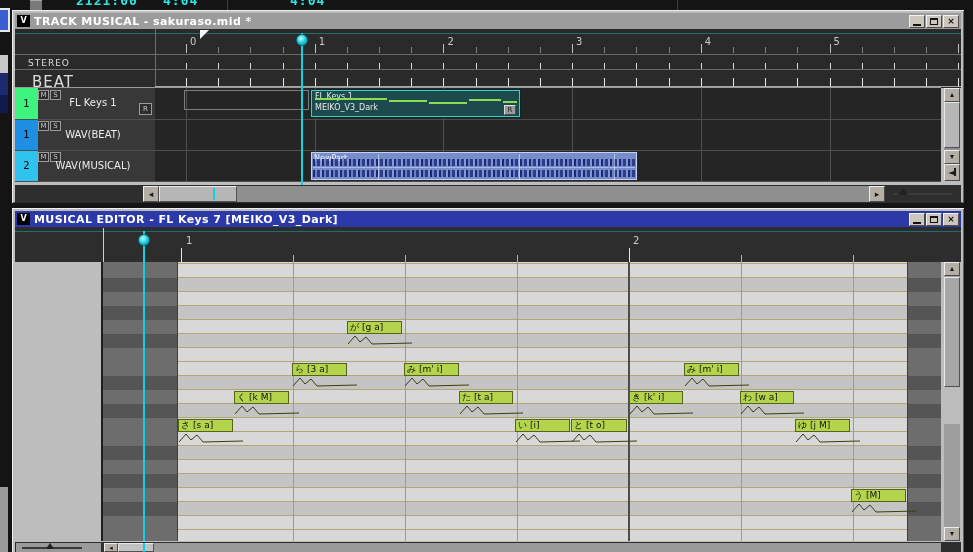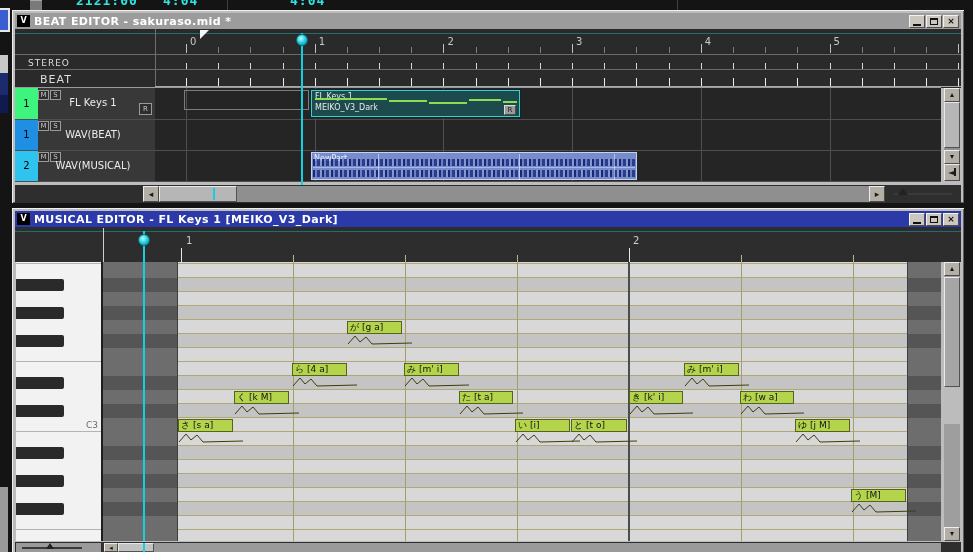--- a/index.html
+++ b/index.html
@@ -42,21 +42,21 @@
   <div class="abs" style="left:0;top:8px;width:10px;height:24px;background:#3a5fd0;border:2px solid #e8e8e8;border-left:none;box-sizing:border-box;"></div>
   <div class="abs" style="left:0;top:55px;width:8px;height:18px;background:#c8c8c8;"></div>
   <div class="abs" style="left:0;top:73px;width:8px;height:22px;background:#1c2a6e;"></div>
   <div class="abs" style="left:0;top:95px;width:8px;height:18px;background:#111a4e;"></div>
   <div class="abs" style="left:0;top:487px;width:8px;height:65px;background:#9a9a9a;"></div>
 
   <div class="win" style="left:12px;top:10px;width:952px;height:193px;"></div>
 
   <div class="titlebar" style="left:15px;top:13px;width:946px;background:#9c9c9c;">
     <div class="vicon">V</div>
-    <div class="ttext">BEAT EDITOR - sakuraso.mid *</div>
+    <div class="ttext">TRACK MUSICAL - sakuraso.mid *</div>
   </div>
   <div class="tbtn" style="left:909px;top:15px;">
       <div style="margin:8px auto 0;width:8px;height:2px;background:#111;"></div>
     </div>
   <div class="tbtn" style="left:926px;top:15px;">
       <div style="margin:2px auto 0;width:8px;height:7px;border:1px solid #111;border-top-width:2px;box-sizing:border-box;"></div>
     </div>
   <div class="tbtn" style="left:943px;top:15px;"><span>×</span></div>
 
   <div class="layer" id="te-ruler" style="left:15px;top:29px;width:946px;height:59px;background:#2a2a2a;">
@@ -142,21 +142,21 @@
       <div style="position: absolute; left: 878.85px; top: 49px; width: 1px; height: 8px; background: rgb(237, 237, 237);"></div>
       <div style="position: absolute; left: 911.025px; top: 18px; width: 1px; height: 6px; background: rgb(125, 125, 125);"></div>
       <div style="position: absolute; left: 911.025px; top: 34px; width: 1px; height: 6px; background: rgb(216, 216, 216);"></div>
       <div style="position: absolute; left: 911.025px; top: 49px; width: 1px; height: 8px; background: rgb(237, 237, 237);"></div>
       <div style="position: absolute; left: 943.2px; top: 15px; width: 1px; height: 9px; background: rgb(192, 192, 192);"></div>
       <div style="position: absolute; left: 943.2px; top: 34px; width: 1px; height: 6px; background: rgb(216, 216, 216);"></div>
       <div style="position: absolute; left: 943.2px; top: 49px; width: 1px; height: 8px; background: rgb(237, 237, 237);"></div>
     </div>
 
   <div class="abs" style="left:28px;top:58px;color:#dcdcdc;font-size:9px;letter-spacing:1px;">STEREO</div>
-  <div class="abs" style="left:40px;top:73px;color:#dcdcdc;font-size:11px;letter-spacing:1px;">BEAT</div>
+  <div class="abs" style="left:32px;top:73px;color:#dcdcdc;font-size:15px;letter-spacing:1px;">BEAT</div>
 
   <div class="abs" style="left:15px;top:88px;width:140px;height:93px;background:#383838;"></div>
   <div class="layer" id="te-grid" style="left:155px;top:88px;width:786px;height:93px;background:#252525;">
       <div style="position: absolute; left: 31px; top: 0px; width: 1px; height: 93px; background: rgb(79, 79, 79);"></div>
       <div style="position: absolute; left: 159.7px; top: 0px; width: 1px; height: 93px; background: rgb(79, 79, 79);"></div>
       <div style="position: absolute; left: 288.4px; top: 0px; width: 1px; height: 93px; background: rgb(79, 79, 79);"></div>
       <div style="position: absolute; left: 417.1px; top: 0px; width: 1px; height: 93px; background: rgb(79, 79, 79);"></div>
       <div style="position: absolute; left: 545.8px; top: 0px; width: 1px; height: 93px; background: rgb(79, 79, 79);"></div>
       <div style="position: absolute; left: 674.5px; top: 0px; width: 1px; height: 93px; background: rgb(79, 79, 79);"></div>
       <div style="position: absolute; left: 29px; top: 2px; width: 125px; height: 20px; border: 1px solid rgb(124, 124, 124); box-sizing: border-box;"></div>
@@ -220,21 +220,21 @@
   <div class="bevel" style="position:absolute;left:944px;top:102px;width:16px;height:46px;"></div>
   <div class="sbtn" style="left:944px;top:150px;width:16px;height:14px;font-size:8px;line-height:12px;">▾</div>
   <div class="sbtn" style="left:944px;top:164px;width:16px;height:17px;font-size:8px;line-height:15px;">
     <span>◄</span><span style="display:inline-block;width:2px;height:8px;background:#1a1a1a;vertical-align:-1px;"></span>
   </div>
 
   <div class="win" style="left:12px;top:208px;width:952px;height:346px;"></div>
 
   <div class="titlebar" style="left:15px;top:211px;width:946px;background:#2b3aa8;">
     <div class="vicon">V</div>
-    <div class="ttext">MUSICAL EDITOR - FL Keys 1 [MEIKO_V3_Dark]</div>
+    <div class="ttext">MUSICAL EDITOR - FL Keys 7 [MEIKO_V3_Dark]</div>
   </div>
   <div class="tbtn" style="left:909px;top:213px;">
       <div style="margin:8px auto 0;width:8px;height:2px;background:#111;"></div>
     </div>
   <div class="tbtn" style="left:926px;top:213px;">
       <div style="margin:2px auto 0;width:8px;height:7px;border:1px solid #111;border-top-width:2px;box-sizing:border-box;"></div>
     </div>
   <div class="tbtn" style="left:943px;top:213px;"><span>×</span></div>
 
   <div class="layer" id="me-ruler" style="left:15px;top:227px;width:946px;height:35px;background:#2d2d2d;">
@@ -244,35 +244,20 @@
       <div style="position: absolute; left: 618px; top: 9px; color: rgb(205, 205, 205); font-size: 10px; line-height: 10px;">2</div>
       <div style="position: absolute; left: 166px; top: 21px; width: 1px; height: 14px; background: rgb(230, 230, 230);"></div>
       <div style="position: absolute; left: 614px; top: 21px; width: 1px; height: 14px; background: rgb(230, 230, 230);"></div>
       <div style="position: absolute; left: 278px; top: 28px; width: 1px; height: 7px; background: rgb(176, 176, 176);"></div>
       <div style="position: absolute; left: 390px; top: 28px; width: 1px; height: 7px; background: rgb(176, 176, 176);"></div>
       <div style="position: absolute; left: 502px; top: 28px; width: 1px; height: 7px; background: rgb(176, 176, 176);"></div>
       <div style="position: absolute; left: 726px; top: 28px; width: 1px; height: 7px; background: rgb(176, 176, 176);"></div>
       <div style="position: absolute; left: 838px; top: 28px; width: 1px; height: 7px; background: rgb(176, 176, 176);"></div>
     </div>
 
-  <div class="layer" id="me-keys" style="left:16px;top:262px;width:85px;height:279px;background:#f2f2f2;">
-      <div style="position: absolute; left: 0px; top: 1px; width: 85px; height: 1px; background: rgb(180, 180, 180);"></div>
-      <div style="position: absolute; left: 0px; top: 17px; width: 48px; height: 12px; background: rgb(42, 42, 42); border-radius: 0px 2px 2px 0px;"></div>
-      <div style="position: absolute; left: 0px; top: 45px; width: 48px; height: 12px; background: rgb(42, 42, 42); border-radius: 0px 2px 2px 0px;"></div>
-      <div style="position: absolute; left: 0px; top: 73px; width: 48px; height: 12px; background: rgb(42, 42, 42); border-radius: 0px 2px 2px 0px;"></div>
-      <div style="position: absolute; left: 0px; top: 99px; width: 85px; height: 1px; background: rgb(180, 180, 180);"></div>
-      <div style="position: absolute; left: 0px; top: 115px; width: 48px; height: 12px; background: rgb(42, 42, 42); border-radius: 0px 2px 2px 0px;"></div>
-      <div style="position: absolute; left: 0px; top: 143px; width: 48px; height: 12px; background: rgb(42, 42, 42); border-radius: 0px 2px 2px 0px;"></div>
-      <div style="position: absolute; left: 0px; top: 169px; width: 85px; height: 1px; background: rgb(180, 180, 180);"></div>
-      <div style="position: absolute; left: 50px; top: 158px; width: 32px; text-align: right; font-size: 9px; color: rgb(110, 110, 110);">C3</div>
-      <div style="position: absolute; left: 0px; top: 185px; width: 48px; height: 12px; background: rgb(42, 42, 42); border-radius: 0px 2px 2px 0px;"></div>
-      <div style="position: absolute; left: 0px; top: 213px; width: 48px; height: 12px; background: rgb(42, 42, 42); border-radius: 0px 2px 2px 0px;"></div>
-      <div style="position: absolute; left: 0px; top: 241px; width: 48px; height: 12px; background: rgb(42, 42, 42); border-radius: 0px 2px 2px 0px;"></div>
-      <div style="position: absolute; left: 0px; top: 267px; width: 85px; height: 1px; background: rgb(180, 180, 180);"></div>
-    </div>
   <div class="abs" style="left:101px;top:262px;width:2px;height:279px;background:#1e1e1e;"></div>
 
   <div class="layer" id="me-grid" style="left:103px;top:262px;width:838px;height:279px;background:#5e5e5e;">
       <div style="position: absolute; left: 0px; top: -12px; width: 838px; height: 14px; background: rgb(109, 109, 109);"></div>
       <div style="position: absolute; left: 75px; top: -12px; width: 730px; height: 14px; box-sizing: border-box; border-bottom: 1px solid rgb(177, 168, 120); background: rgb(216, 216, 216);"></div>
       <div style="position: absolute; left: 0px; top: 2px; width: 838px; height: 14px; background: rgb(109, 109, 109);"></div>
       <div style="position: absolute; left: 75px; top: 2px; width: 730px; height: 14px; box-sizing: border-box; border-bottom: 1px solid rgb(177, 168, 120); background: rgb(216, 216, 216);"></div>
       <div style="position: absolute; left: 0px; top: 16px; width: 838px; height: 14px; background: rgb(85, 85, 85);"></div>
       <div style="position: absolute; left: 75px; top: 16px; width: 730px; height: 14px; box-sizing: border-box; border-bottom: 1px solid rgb(177, 168, 120); background: rgb(196, 196, 196);"></div>
       <div style="position: absolute; left: 0px; top: 30px; width: 838px; height: 14px; background: rgb(109, 109, 109);"></div>
@@ -320,21 +305,21 @@
       <div style="position: absolute; left: 525px; top: 0px; width: 2px; height: 279px; background: rgb(76, 76, 76);"></div>
       <div style="position: absolute; left: 804px; top: 0px; width: 1px; height: 279px; background: rgb(62, 62, 62);"></div>
       <div class="note" style="left: 75px; top: 157px; width: 55px;">さ [s a]</div>
       <svg width="71" height="12" style="position: absolute; left: 75px; top: 170px; overflow: visible;">
         <path d="M1,10 L8,2 L13,8 L19,3 L25,10 L65,9" fill="none" stroke="#3c3c10" stroke-width="1"></path>
       </svg>
       <div class="note" style="left: 131px; top: 129px; width: 55px;">く [k M]</div>
       <svg width="71" height="12" style="position: absolute; left: 131px; top: 142px; overflow: visible;">
         <path d="M1,10 L8,2 L13,8 L19,3 L25,10 L65,9" fill="none" stroke="#3c3c10" stroke-width="1"></path>
       </svg>
-      <div class="note" style="left: 189px; top: 101px; width: 55px;">ら [4 a]</div>
+      <div class="note" style="left: 189px; top: 101px; width: 55px;">ら [3 a]</div>
       <svg width="71" height="12" style="position: absolute; left: 189px; top: 114px; overflow: visible;">
         <path d="M1,10 L8,2 L13,8 L19,3 L25,10 L65,9" fill="none" stroke="#3c3c10" stroke-width="1"></path>
       </svg>
       <div class="note" style="left: 244px; top: 59px; width: 55px;">が [g a]</div>
       <svg width="71" height="12" style="position: absolute; left: 244px; top: 72px; overflow: visible;">
         <path d="M1,10 L8,2 L13,8 L19,3 L25,10 L65,9" fill="none" stroke="#3c3c10" stroke-width="1"></path>
       </svg>
       <div class="note" style="left: 301px; top: 101px; width: 55px;">み [m' i]</div>
       <svg width="71" height="12" style="position: absolute; left: 301px; top: 114px; overflow: visible;">
         <path d="M1,10 L8,2 L13,8 L19,3 L25,10 L65,9" fill="none" stroke="#3c3c10" stroke-width="1"></path>

